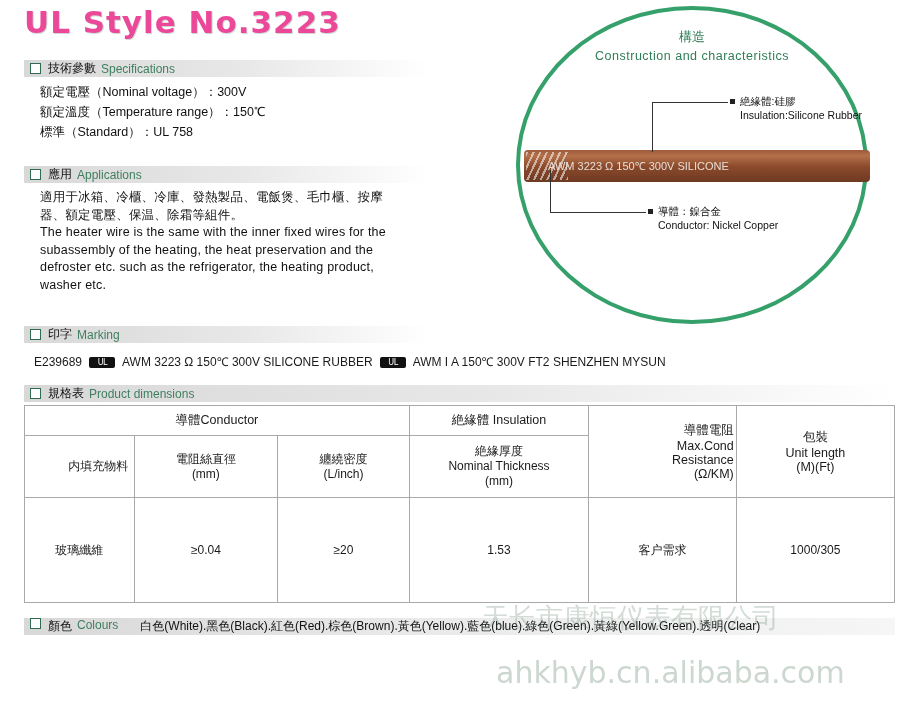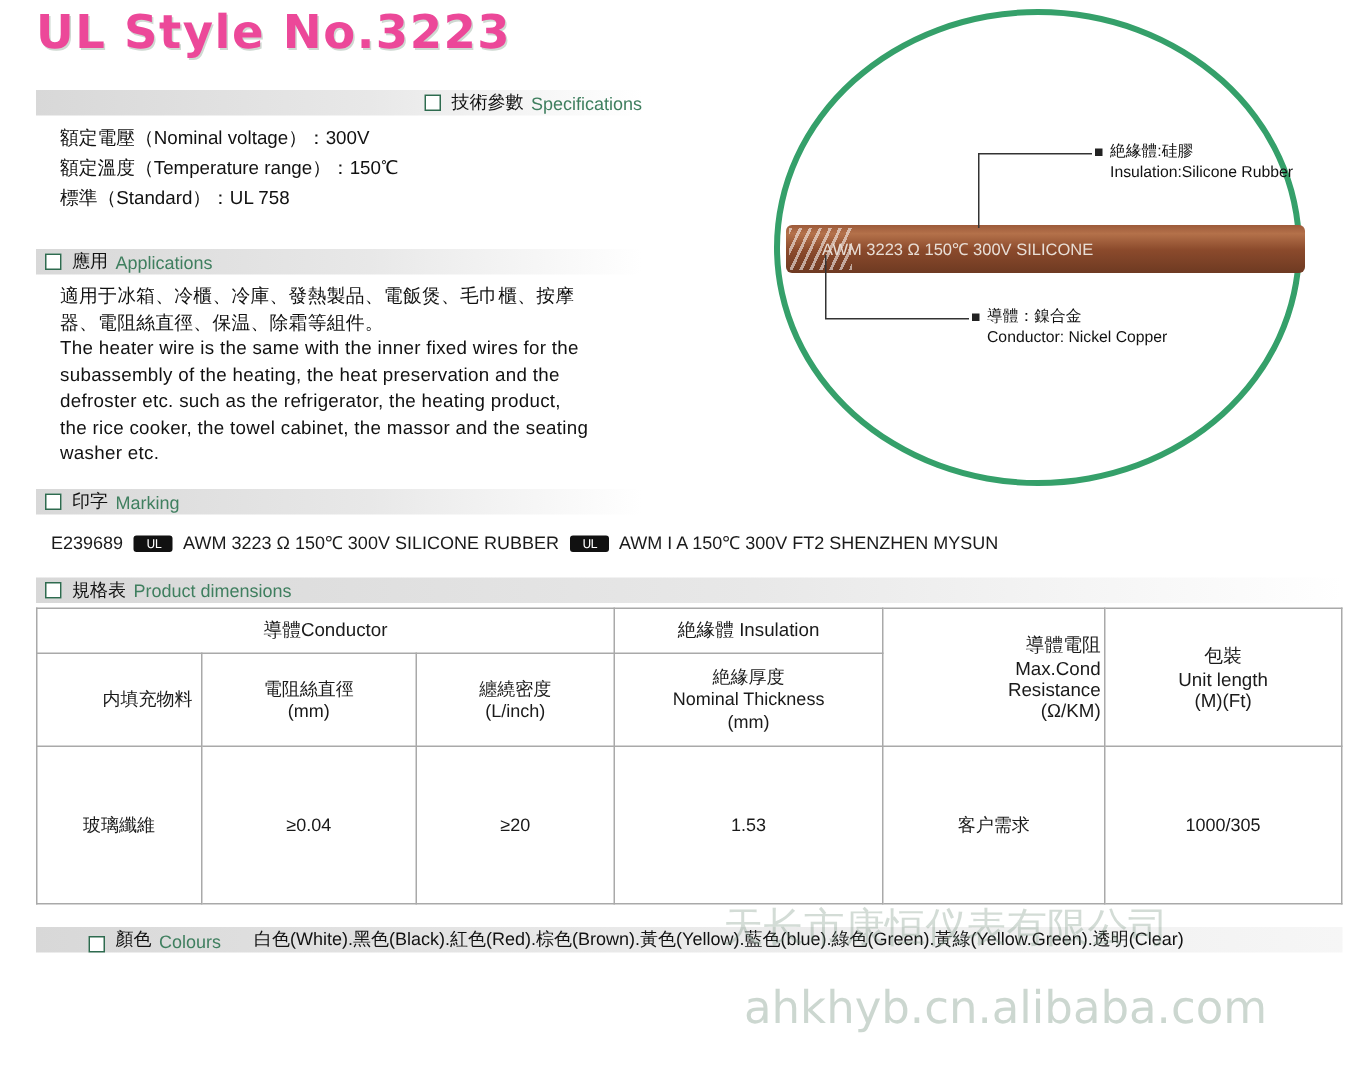--- a/index.html
+++ b/index.html
@@ -92,21 +92,21 @@
   }
   .grp { height: 30px; font-size:12.5px; }
   .hdr { height: 62px; line-height:15px; font-size:12px; }
   .val { height: 105px; font-size:12px; }
 
   
   .colours {
     position:absolute; left:24px; top:618px;
     width: 871px; height: 17px;
     background: linear-gradient(to right, #d8d8d8 0%, #e9e9e9 45%, #f6f6f6 100%);
-    display:flex; align-items:flex-end;padding-left:29px;
+    display:flex; align-items:flex-start;
   }
   .colours .box {
     width: 11px; height: 11px; border:1px solid #2e6b4f; background:#fff;
     margin-left:6px; margin-right:7px;
   }
   .colours .zh { font-size:12px; color:#111; }
   .colours .en { font-size:12px; color:#3f7f5f; margin-left:5px; }
   .colours .list { font-size:12px; color:#111; margin-left:22px; }
 
   
@@ -161,43 +161,42 @@
     white-space:nowrap;
   }
 </style>
 </head>
 <body>
 
 <div class="page">
 
   <div class="title">UL Style No.3223</div>
 
-  <div class="sec" style="left:24px; top:60px;justify-content:flex-end;">
+  <div class="sec" style="left:24px; top:60px;">
     <span class="box"></span>
     <span class="zh">技術參數</span>
     <span class="en">Specifications</span>
   </div>
   <div class="body-txt" style="left:40px; top:82px;">
     <div class="ln">額定電壓（Nominal voltage）：300V</div>
     <div class="ln">額定溫度（Temperature range）：150℃</div>
     <div class="ln">標準（Standard）：UL 758</div>
   </div>
 
   <div class="sec" style="left:24px; top:166px;">
     <span class="box"></span>
     <span class="zh">應用</span>
     <span class="en">Applications</span>
   </div>
   <div class="body-txt para" style="left:40px; top:189px; width:400px;">
     <div>適用于冰箱、冷櫃、冷庫、發熱製品、電飯煲、毛巾櫃、按摩</div>
-    <div>器、電阻絲直徑、保温、除霜等組件。</div>
+    <div>器、額定電壓、保温、除霜等組件。</div>
     <div>The heater wire is the same with the inner fixed wires for the</div>
     <div>subassembly of the heating, the heat preservation and the</div>
     <div>defroster etc. such as the refrigerator, the heating product,</div>
-    <div>the rice cooker, the towel cabinet, the massor and the seating</div>
     <div>washer etc.</div>
   </div>
 
   <div class="sec" style="left:24px; top:326px;">
     <span class="box"></span>
     <span class="zh">印字</span>
     <span class="en">Marking</span>
   </div>
   <div class="marking">
     <span>E239689</span>
@@ -261,20 +260,22 @@
 
   <div class="colours">
     <span class="box"></span>
     <span class="zh">顏色</span>
     <span class="en">Colours</span>
     <span class="list">白色(White).黑色(Black).紅色(Red).棕色(Brown).黃色(Yellow).藍色(blue).綠色(Green).黃綠(Yellow.Green).透明(Clear)</span>
   </div>
 
   <div class="illus">
     <div class="ellipse"></div>
+    <div class="constr-zh">構造</div>
+    <div class="constr-en">Construction  and  characteristics</div>
 
     <div class="cable"></div>
     <div class="hatch"></div>
     <div class="cable-text">AWM 3223 Ω 150℃ 300V  SILICONE</div>
 
     <div class="lead" style="left:144px; top:100px; width:1px; height:50px;"></div>
     <div class="lead" style="left:144px; top:100px; width:76px; height:1px;"></div>
     <div class="sq" style="left:222px; top:97px;"></div>
     <div class="lbl" style="left:232px; top:92px;">
       <div>絶緣體:硅膠</div>

